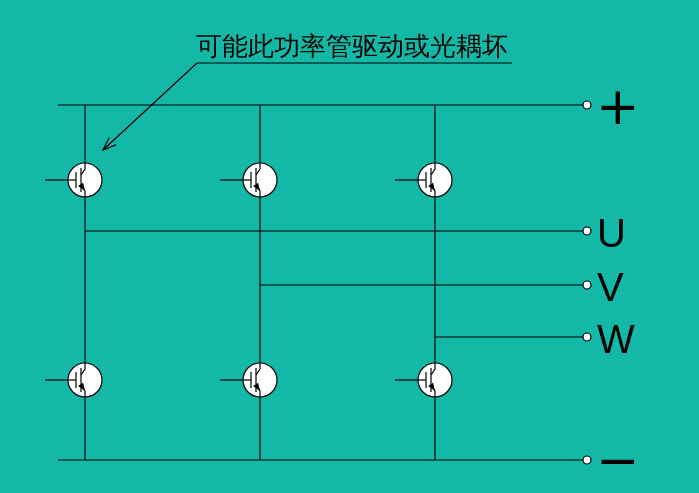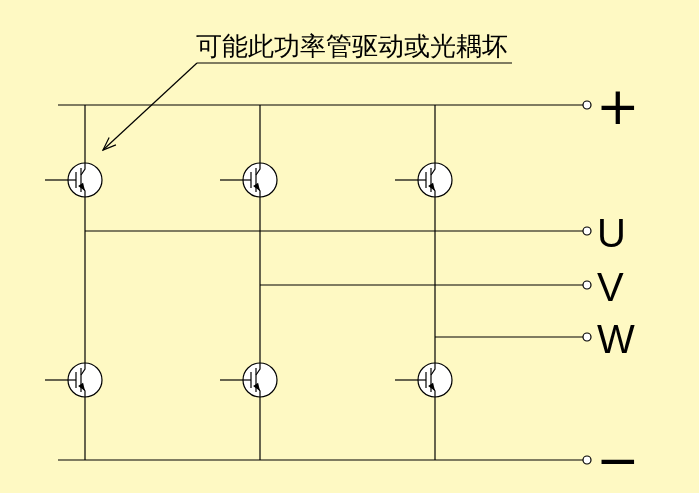--- a/index.html
+++ b/index.html
@@ -4,21 +4,21 @@
 <style>
   html, body {
     margin: 0;
     padding: 0;
     background: #ffffff;
   }
   .page {
     position: relative;
     width: 699px;
     height: 493px;
-    background: #fef9c3;
+    background: #14b8a6;
     font-family: "Liberation Sans", sans-serif;
     overflow: hidden;
   }
   svg { display: block; }
   .wire, .sym, .annot {
     stroke: #000000;
     stroke-width: 1.2;
     fill: none;
   }
   .term {

